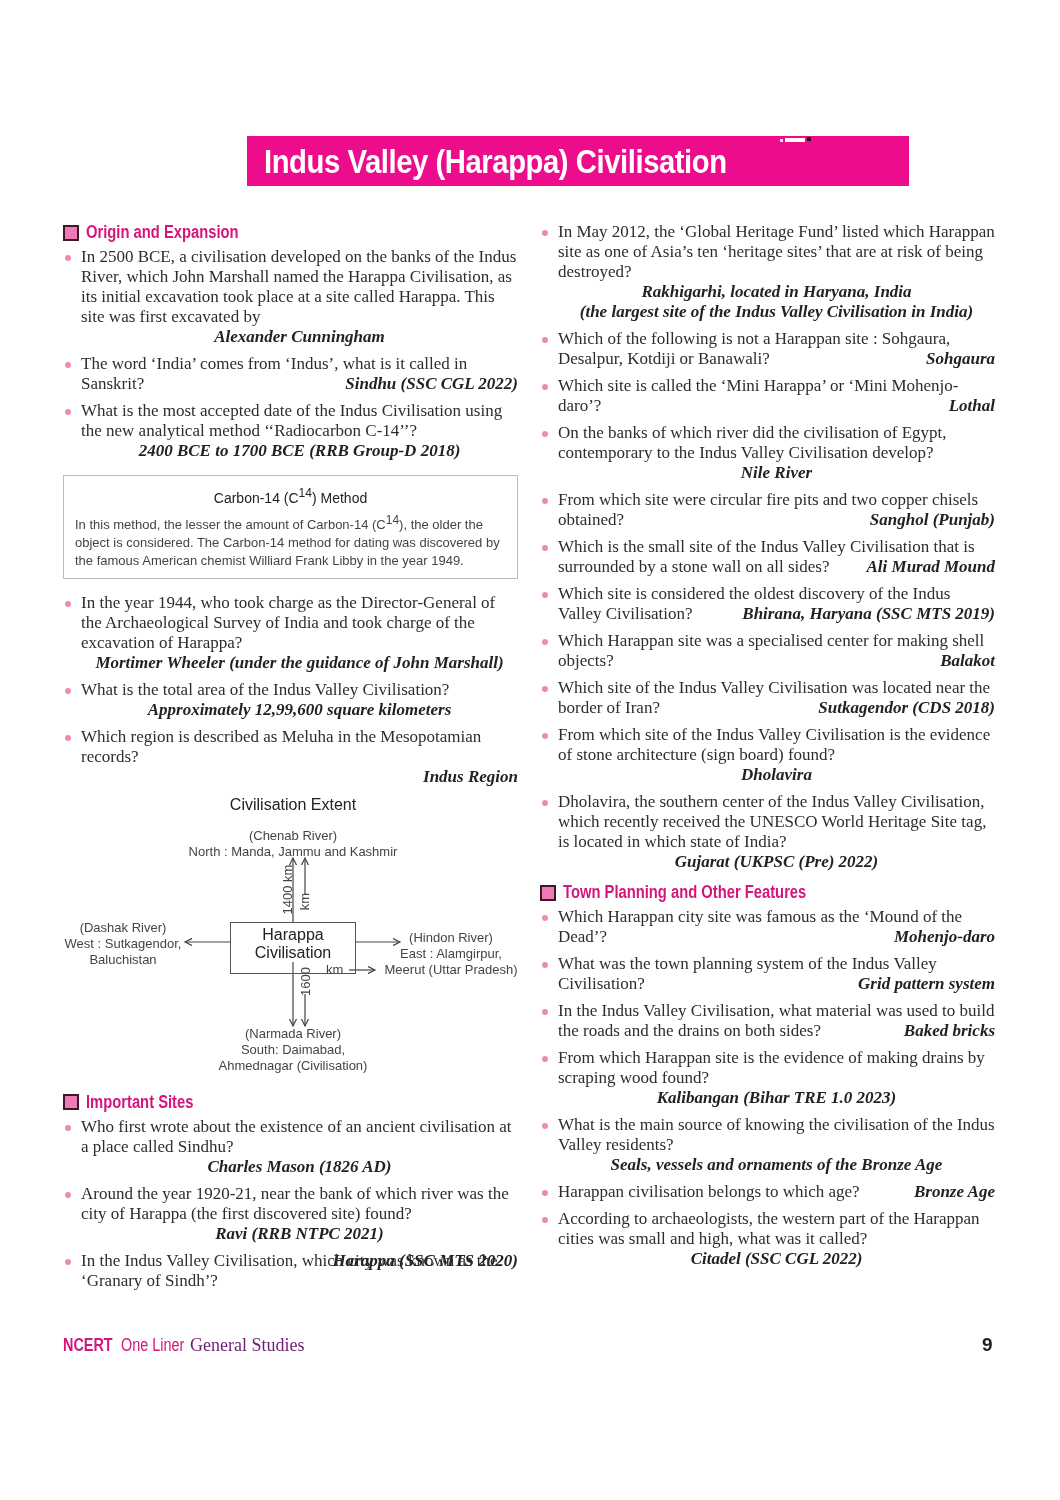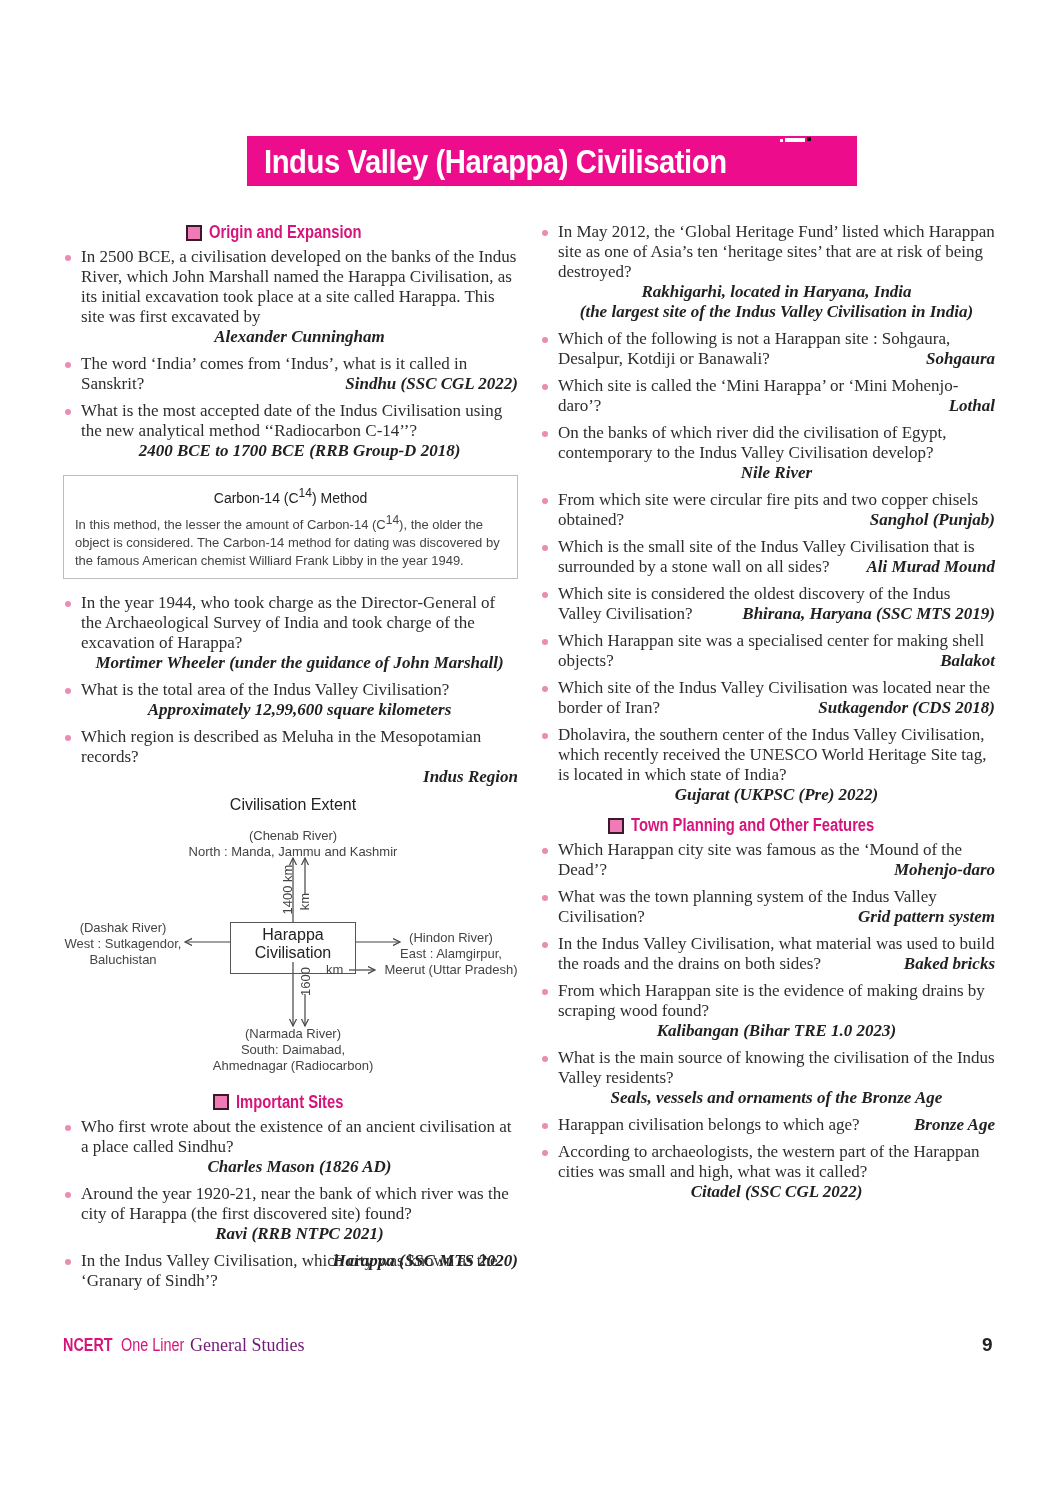--- a/index.html
+++ b/index.html
@@ -1,35 +1,35 @@
 <!DOCTYPE html>
 <html><head>
 <meta charset="utf-8">
 <style>
   html, body { margin: 0; padding: 0; background: #ffffff; }
   body { width: 1060px; height: 1500px; position: relative; overflow: hidden; color: #2a2a2a; }
   .banner {
-    position: absolute; left: 247px; top: 136px; width: 610px; height: 50px;
+    position: absolute; left: 247px; top: 136px; width: 662px; height: 50px;
     background: #ec0c8c; color: #ffffff;
     font-family: "Liberation Sans", sans-serif; font-weight: bold; font-size: 34px;
     line-height: 50px; padding-left: 17px; box-sizing: border-box;
     transform-origin: left center; letter-spacing: -0.5px;
   }
   .banner span { display: inline-block; transform: scaleX(0.86); transform-origin: left center; }
   .banner-mark { position: absolute; left: 785px; top: 138px; width: 20px; height: 4px; background: #fff; }
   .banner-mark2 { position: absolute; left: 780px; top: 139px; width: 3px; height: 3px; background: #fff; }
   .banner-dot { position: absolute; left: 807px; top: 137px; width: 4px; height: 4px; background: #111; }
 
   .col { position: absolute; top: 222px; width: 455px; }
   .col.left { left: 63px; }
   .col.right { left: 540px; }
 
   .sec-head {
     display: flex; align-items: center; gap: 7px; margin: 0 0 4px 0;
-    font-family: "Liberation Sans", sans-serif; font-weight: bold; font-size: 18px; color: #d6147c; justify-content: center;
+    font-family: "Liberation Sans", sans-serif; font-weight: bold; font-size: 18px; color: #d6147c;
   }
   .sec-head .txt { display: inline-block; transform: scaleX(0.82); transform-origin: left center; white-space: nowrap; }
   .sq { width: 12px; height: 12px; background: #f07ab5; border: 2px solid #3a1a2a; flex: none; }
 
   .item { position: relative; padding-left: 18px; margin-bottom: 7px;
     font-family: "Liberation Serif", serif; font-size: 17px; line-height: 20px; color: #2d2d2d; }
   .item::before { content: ""; position: absolute; left: 2px; top: 8px; width: 6px; height: 6px; border-radius: 50%; background: #e98db5; }
   .q { display: inline; }
   .a { font-style: italic; font-weight: bold; color: #222; float: right; margin-left: 10px; text-align: center; }
   .a.block { float: none; display: block; margin-left: 0; }
@@ -108,21 +108,21 @@
         <div>Baluchistan</div>
       </div>
     <div class="lbl" style="left:318px;width:140px;top:136px">
         <div>(Hindon River)</div>
         <div>East : Alamgirpur,</div>
         <div>Meerut (Uttar Pradesh)</div>
       </div>
     <div class="lbl" style="left:130px;width:200px;top:232px">
         <div>(Narmada River)</div>
         <div>South: Daimabad,</div>
-        <div>Ahmednagar (Radiocarbon)</div>
+        <div>Ahmednagar (Civilisation)</div>
       </div>
     <div class="box">
         <div>Harappa</div>
         <div>Civilisation</div>
       </div>
     <div class="vt" style="left:200px;top:88px">1400 km</div>
     <div class="vt" style="left:233px;top:100px">km</div>
     <div class="vt" style="left:228px;top:180px">1600</div>
     <div class="lbl" style="left:263px;top:168px">km</div>
   </div>
@@ -139,20 +139,21 @@
 <div class="col right">
   <div class="item clr"><span class="q">In May 2012, the ‘Global Heritage Fund’ listed which Harappan site as one of Asia’s ten ‘heritage sites’ that are at risk of being destroyed?</span><span class="a block">Rakhigarhi, located in Haryana, India</span><span class="a block">(the largest site of the Indus Valley Civilisation in India)</span></div>
   <div class="item clr"><span class="q">Which of the following is not a Harappan site : Sohgaura, Desalpur, Kotdiji or Banawali?</span><span class="a">Sohgaura</span></div>
   <div class="item clr"><span class="q">Which site is called the ‘Mini Harappa’ or ‘Mini Mohenjo-daro’?</span><span class="a">Lothal</span></div>
   <div class="item clr"><span class="q">On the banks of which river did the civilisation of Egypt, contemporary to the Indus Valley Civilisation develop?</span><span class="a block">Nile River</span></div>
   <div class="item clr"><span class="q">From which site were circular fire pits and two copper chisels obtained?</span><span class="a">Sanghol (Punjab)</span></div>
   <div class="item clr"><span class="q">Which is the small site of the Indus Valley Civilisation that is surrounded by a stone wall on all sides?</span><span class="a">Ali Murad Mound</span></div>
   <div class="item clr"><span class="q">Which site is considered the oldest discovery of the Indus Valley Civilisation?</span><span class="a">Bhirana, Haryana (SSC MTS 2019)</span></div>
   <div class="item clr"><span class="q">Which Harappan site was a specialised center for making shell objects?</span><span class="a">Balakot</span></div>
   <div class="item clr"><span class="q">Which site of the Indus Valley Civilisation was located near the border of Iran?</span><span class="a">Sutkagendor (CDS 2018)</span></div>
+  <div class="item clr"><span class="q">From which site of the Indus Valley Civilisation is the evidence of stone architecture (sign board) found?</span><span class="a block">Dholavira</span></div>
   <div class="item clr"><span class="q">Dholavira, the southern center of the Indus Valley Civilisation, which recently received the UNESCO World Heritage Site tag, is located in which state of India?</span><span class="a block">Gujarat (UKPSC (Pre) 2022)</span></div>
 
   <div class="sec-head" style="margin-top:10px">
     <span class="sq"></span>
     <span class="txt">Town Planning and Other Features</span>
   </div>
   <div class="item clr"><span class="q">Which Harappan city site was famous as the ‘Mound of the Dead’?</span><span class="a">Mohenjo-daro</span></div>
   <div class="item clr"><span class="q">What was the town planning system of the Indus Valley Civilisation?</span><span class="a">Grid pattern system</span></div>
   <div class="item clr"><span class="q">In the Indus Valley Civilisation, what material was used to build the roads and the drains on both sides?</span><span class="a">Baked bricks</span></div>
   <div class="item clr"><span class="q">From which Harappan site is the evidence of making drains by scraping wood found?</span><span class="a block">Kalibangan (Bihar TRE 1.0 2023)</span></div>

